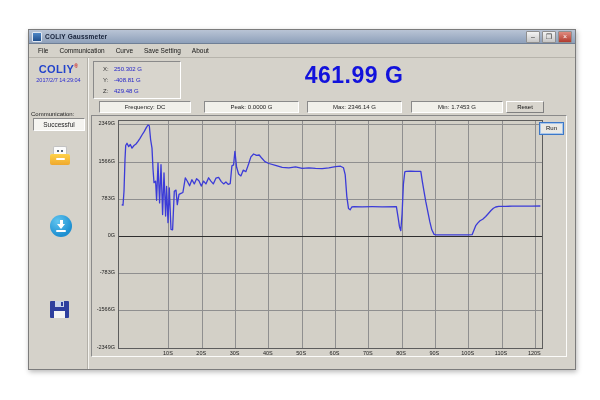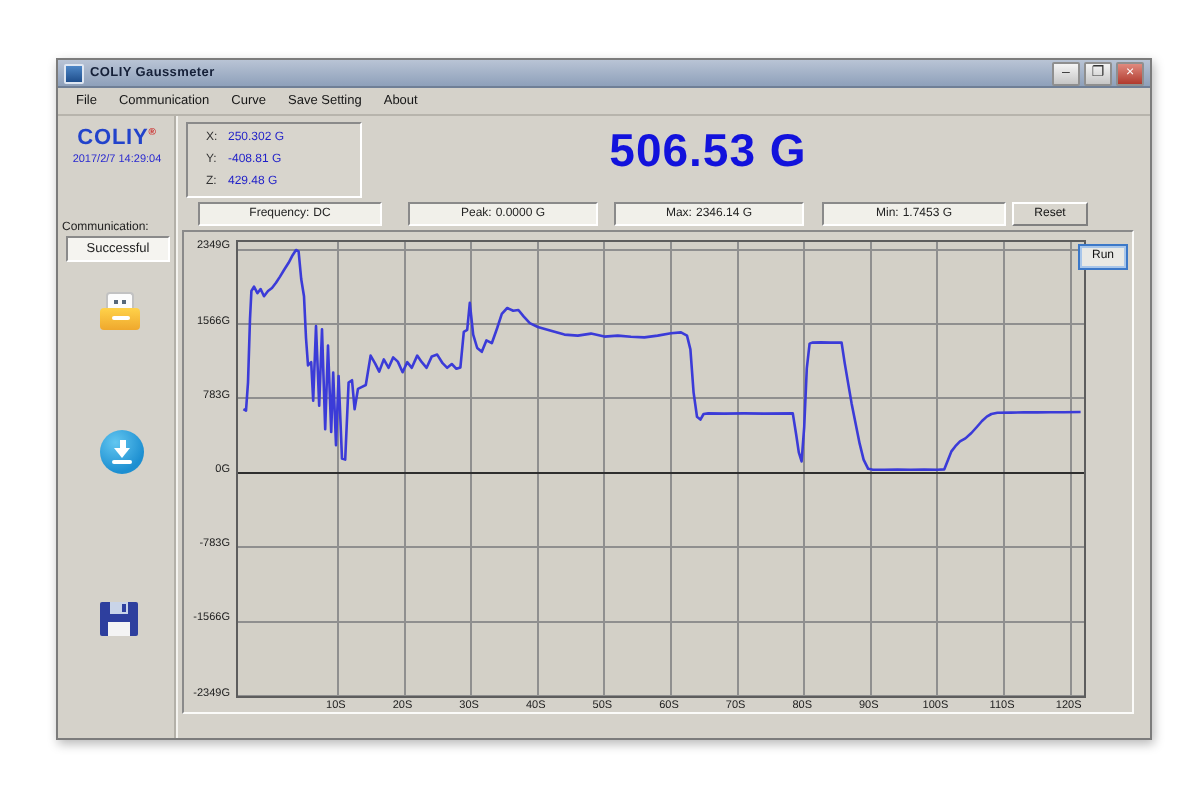--- a/index.html
+++ b/index.html
@@ -137,21 +137,21 @@
       <div class="xyz-row">
         <span class="lab">Y:</span>
         <span class="val">-408.81 G</span>
       </div>
       <div class="xyz-row">
         <span class="lab">Z:</span>
         <span class="val">429.48 G</span>
       </div>
     </div>
 
-    <div class="big-value">506.53 G</div>
+    <div class="big-value">461.99 G</div>
 
     <div class="field f-freq">
       <span>Frequency:</span>
       <span>DC</span>
     </div>
     <div class="field f-peak">
       <span>Peak:</span>
       <span>0.0000 G</span>
     </div>
     <div class="field f-max">

